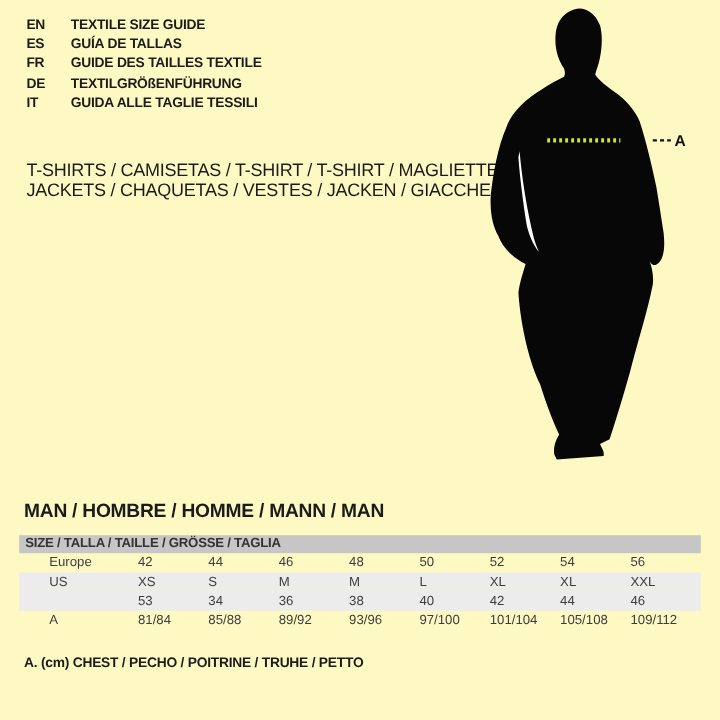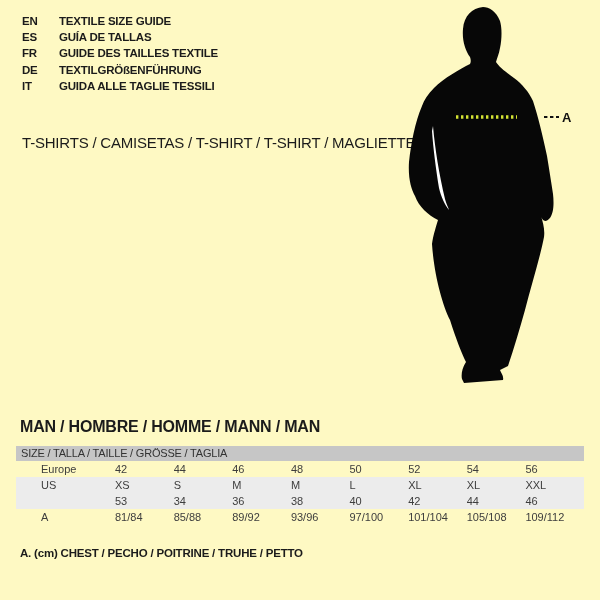--- a/index.html
+++ b/index.html
@@ -17,21 +17,21 @@
     letter-spacing:-0.2px;line-height:15.5px;margin-top:28px;}
   
   .figure-svg{position:absolute;left:392px;top:4px;}
   .figure-svg text{font-family:"Liberation Sans","DejaVu Sans",sans-serif;font-weight:bold;}
   
   .section-title{position:absolute;left:20px;top:418px;font-size:16px;font-weight:bold;
     letter-spacing:-0.2px;}
   
   .size-table{position:absolute;left:16px;top:446px;width:568px;font-size:11px;color:#3d3d3d;}
   .thead{background:#c6c6c6;height:15px;line-height:15px;padding-left:5px;
-    font-weight:normal;color:#333;letter-spacing:-0.2px;}
+    font-weight:bold;color:#333;letter-spacing:-0.2px;}
   .trow{display:flex;height:16px;line-height:16px;}
   .trow.shaded{background:#ececec;}
   .tlabel{flex:0 0 74px;padding-left:5px;margin-left:20px;}
   .tcell{flex:1;text-align:left;}
   
   .footnote{position:absolute;left:20px;top:547px;font-size:11.5px;font-weight:bold;
     letter-spacing:-0.2px;}
 </style>
 </head>
 <body>
@@ -56,20 +56,21 @@
       <span class="lang-label">TEXTILGRÖßENFÜHRUNG</span>
     </div>
     <div class="lang-row">
       <span class="lang-code">IT</span>
       <span class="lang-label">GUIDA ALLE TAGLIE TESSILI</span>
     </div>
   </div>
 
   <div class="categories">
     <div>T-SHIRTS / CAMISETAS / T-SHIRT / T-SHIRT / MAGLIETTE</div>
+    <div>JACKETS / CHAQUETAS / VESTES / JACKEN / GIACCHE</div>
   </div>
 
   <svg class="figure-svg" width="186" height="392" viewBox="0 0 186 392">
     <path d="M 91,3
              C 80,4 72,12 71,25
              C 70,36 73,46 78,53
              C 79,56 79,58 78,60
              C 68,65 52,74 42,84
              C 36,90 32,96 30,102
              C 23,118 19,140 17,158

